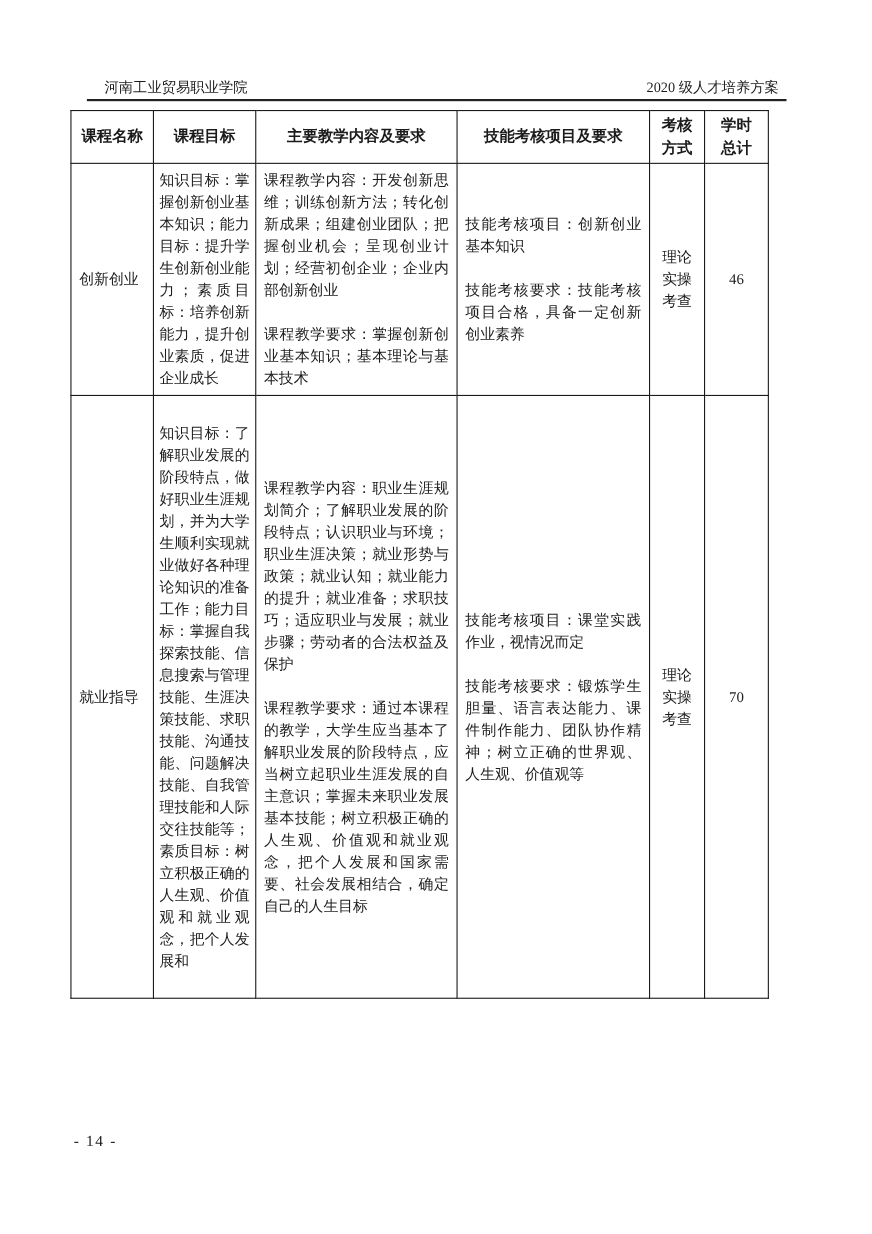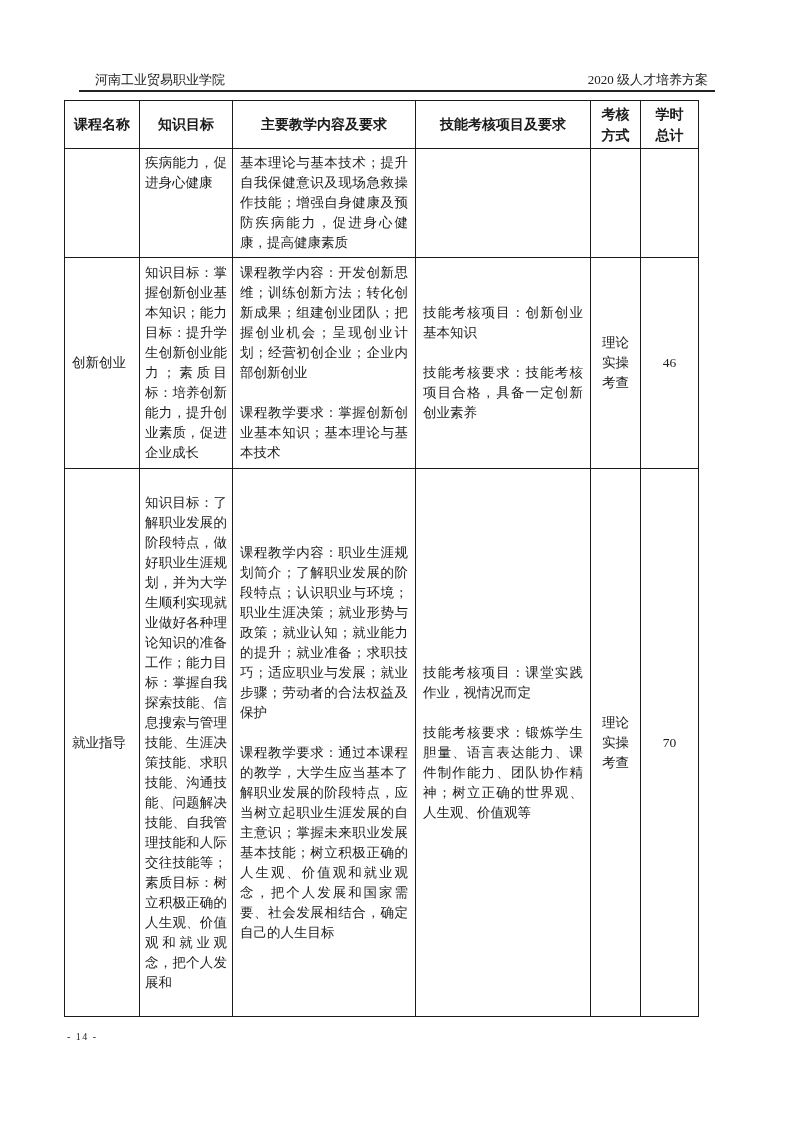--- a/index.html
+++ b/index.html
@@ -68,21 +68,21 @@
     word-break: break-all;
   }
   td.c-content p.para2, td.c-assess p.para2 { margin-top: 20px; }
   td.c-method { text-align: center; padding: 4px 2px; }
   td.c-hours  { text-align: center; }
   .two-char-wrap { display: inline-block; width: 2em; text-align: center; }
   .page-number {
     position: absolute;
     left: 67px;
     top: 1031px;
-    font-size: 10px;
+    font-size: 14px;
     letter-spacing: 1.5px;
   }
 </style>
 </head>
 <body>
 
 <div class="page">
 
   <div class="doc-header">
     <span>河南工业贸易职业学院</span>
@@ -95,40 +95,28 @@
       <col style="width:75px">
         <col style="width:93px">
         <col style="width:183px">
       <col style="width:175px">
         <col style="width:50px">
         <col style="width:58px">
     </colgroup>
     <thead>
       <tr>
         <th>课程名称</th>
-        <th>知识目标</th>
+        <th>课程目标</th>
         <th>主要教学内容及要求</th>
         <th>技能考核项目及要求</th>
         <th><span class="two-char-wrap">考核方式</span></th>
         <th><span class="two-char-wrap">学时总计</span></th>
       </tr>
     </thead>
     <tbody>
-      <tr class="row-first">
-        <td class="c-name"></td>
-        <td class="c-obj">
-          <p>疾病能力，促进身心健康</p>
-        </td>
-        <td class="c-content">
-          <p>基本理论与基本技术；提升自我保健意识及现场急救操作技能；增强自身健康及预防疾病能力，促进身心健康，提高健康素质</p>
-        </td>
-        <td class="c-assess"></td>
-        <td class="c-method"></td>
-        <td class="c-hours"></td>
-      </tr>
 
       <tr class="row-mid">
         <td class="c-name">创新创业</td>
         <td class="c-obj">
           <p>知识目标：掌握创新创业基本知识；能力目标：提升学生创新创业能力；素质目标：培养创新能力，提升创业素质，促进企业成长</p>
         </td>
         <td class="c-content">
           <p class="para1">课程教学内容：开发创新思维；训练创新方法；转化创新成果；组建创业团队；把握创业机会；呈现创业计划；经营初创企业；企业内部创新创业</p>
           <p class="para2">课程教学要求：掌握创新创业基本知识；基本理论与基本技术</p>
         </td>

